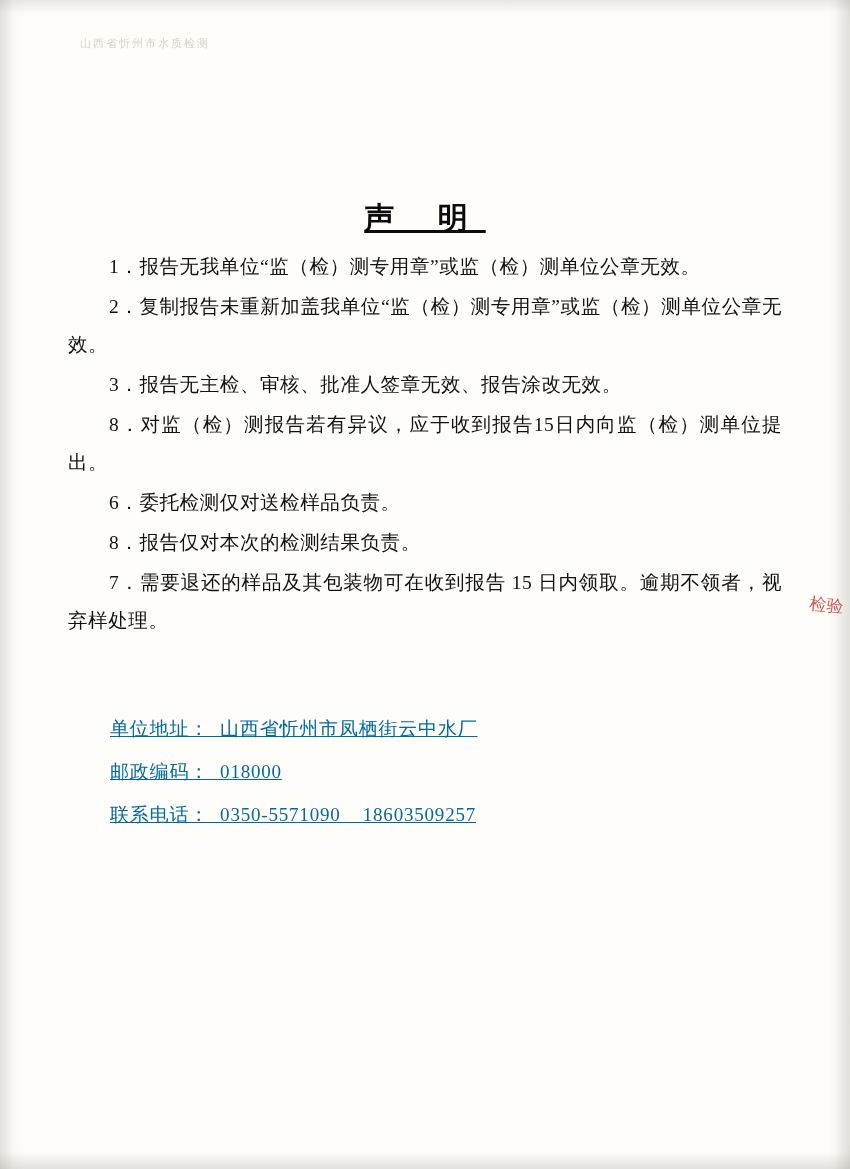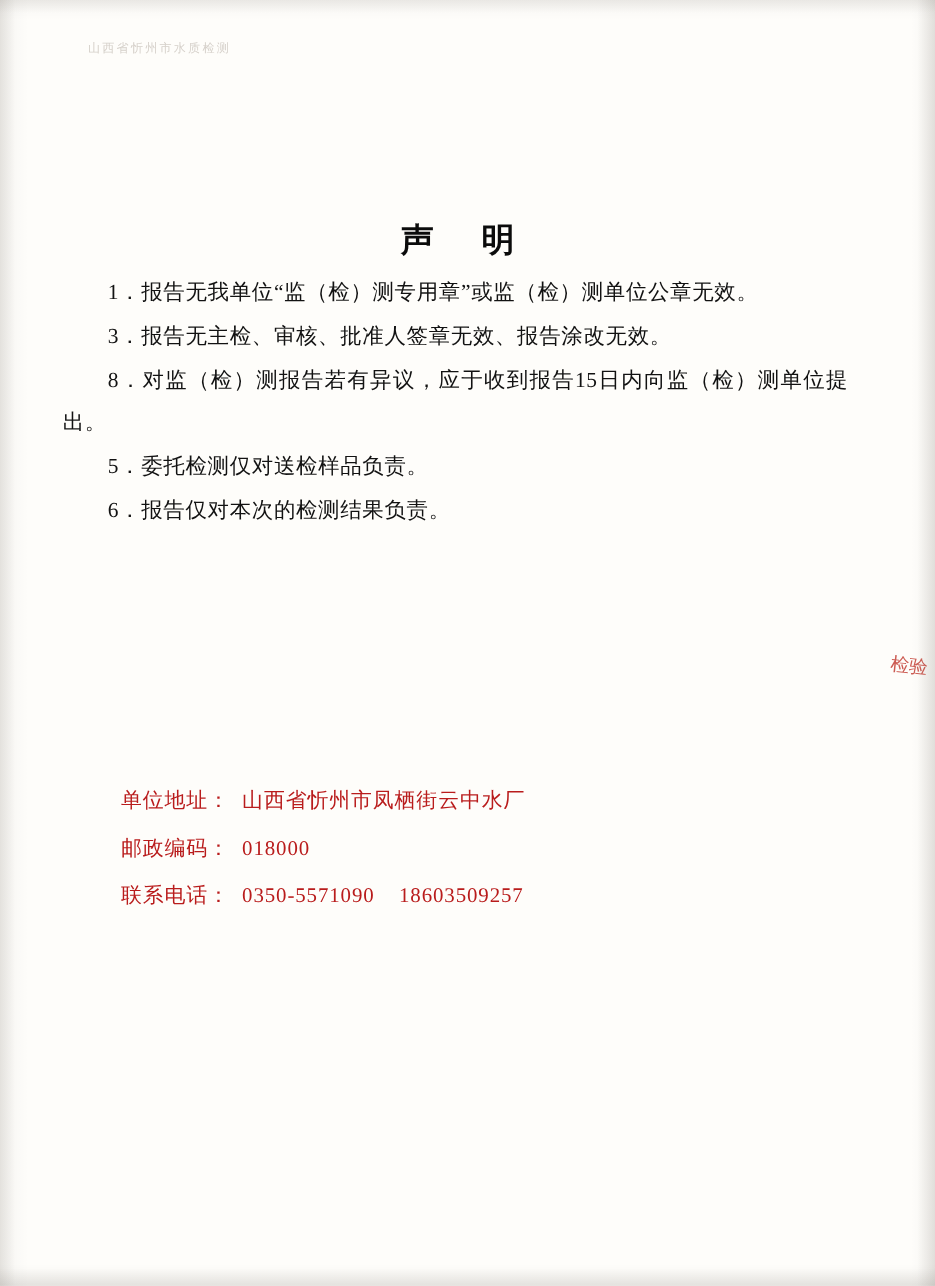--- a/index.html
+++ b/index.html
@@ -45,24 +45,25 @@
     position: absolute;
     left: 0;
     right: 0;
     top: 198px;
     text-align: center;
     font-size: 30px;
     font-weight: bold;
     letter-spacing: 18px;
     color: #0b0b0b;
     font-family: "Liberation Serif", serif;
+    text-decoration: underline;
   }
   .clauses {
     position: absolute;
-    left: 57px;
+    left: 68px;
     top: 248px;
     width: 714px;
   }
   .clause {
     font-size: 19.5px;
     line-height: 1.95;
     color: #121212;
     text-indent: 2.1em;
     letter-spacing: 0.6px;
     margin: 0 0 2px 0;
@@ -71,22 +72,23 @@
   .contact {
     position: absolute;
     left: 110px;
     top: 708px;
     width: 650px;
   }
   .contact-line {
     font-size: 19px;
     line-height: 2.25;
     letter-spacing: 0.8px;
-    color: #b91c1c;
+    color: #0369a1;
     white-space: pre;
+    text-decoration: underline;
   }
   
   .red-mark {
     position: absolute;
     right: 10px;
     top: 596px;
     width: 40px;
     height: 110px;
     color: #c0352b;
     font-size: 17px;
@@ -126,24 +128,26 @@
 <div class="paper"></div>
 
 <div class="page">
 
   <div class="faded-header">山西省忻州市水质检测</div>
 
   <div class="doc-title">声    明</div>
 
   <div class="clauses">
     <p class="clause">1．报告无我单位“监（检）测专用章”或监（检）测单位公章无效。</p>
+    <p class="clause">2．复制报告未重新加盖我单位“监（检）测专用章”或监（检）测单位公章无效。</p>
     <p class="clause">3．报告无主检、审核、批准人签章无效、报告涂改无效。</p>
     <p class="clause">8．对监（检）测报告若有异议，应于收到报告15日内向监（检）测单位提出。</p>
-    <p class="clause">5．委托检测仅对送检样品负责。</p>
-    <p class="clause">6．报告仅对本次的检测结果负责。</p>
+    <p class="clause">6．委托检测仅对送检样品负责。</p>
+    <p class="clause">8．报告仅对本次的检测结果负责。</p>
+    <p class="clause">7．需要退还的样品及其包装物可在收到报告 15 日内领取。逾期不领者，视弃样处理。</p>
   </div>
 
   <div class="contact">
     <div class="contact-line">单位地址：  山西省忻州市凤栖街云中水厂</div>
     <div class="contact-line">邮政编码：  018000</div>
     <div class="contact-line">联系电话：  0350-5571090    18603509257</div>
   </div>
 
   <div class="red-mark">
     <span>检验</span>

